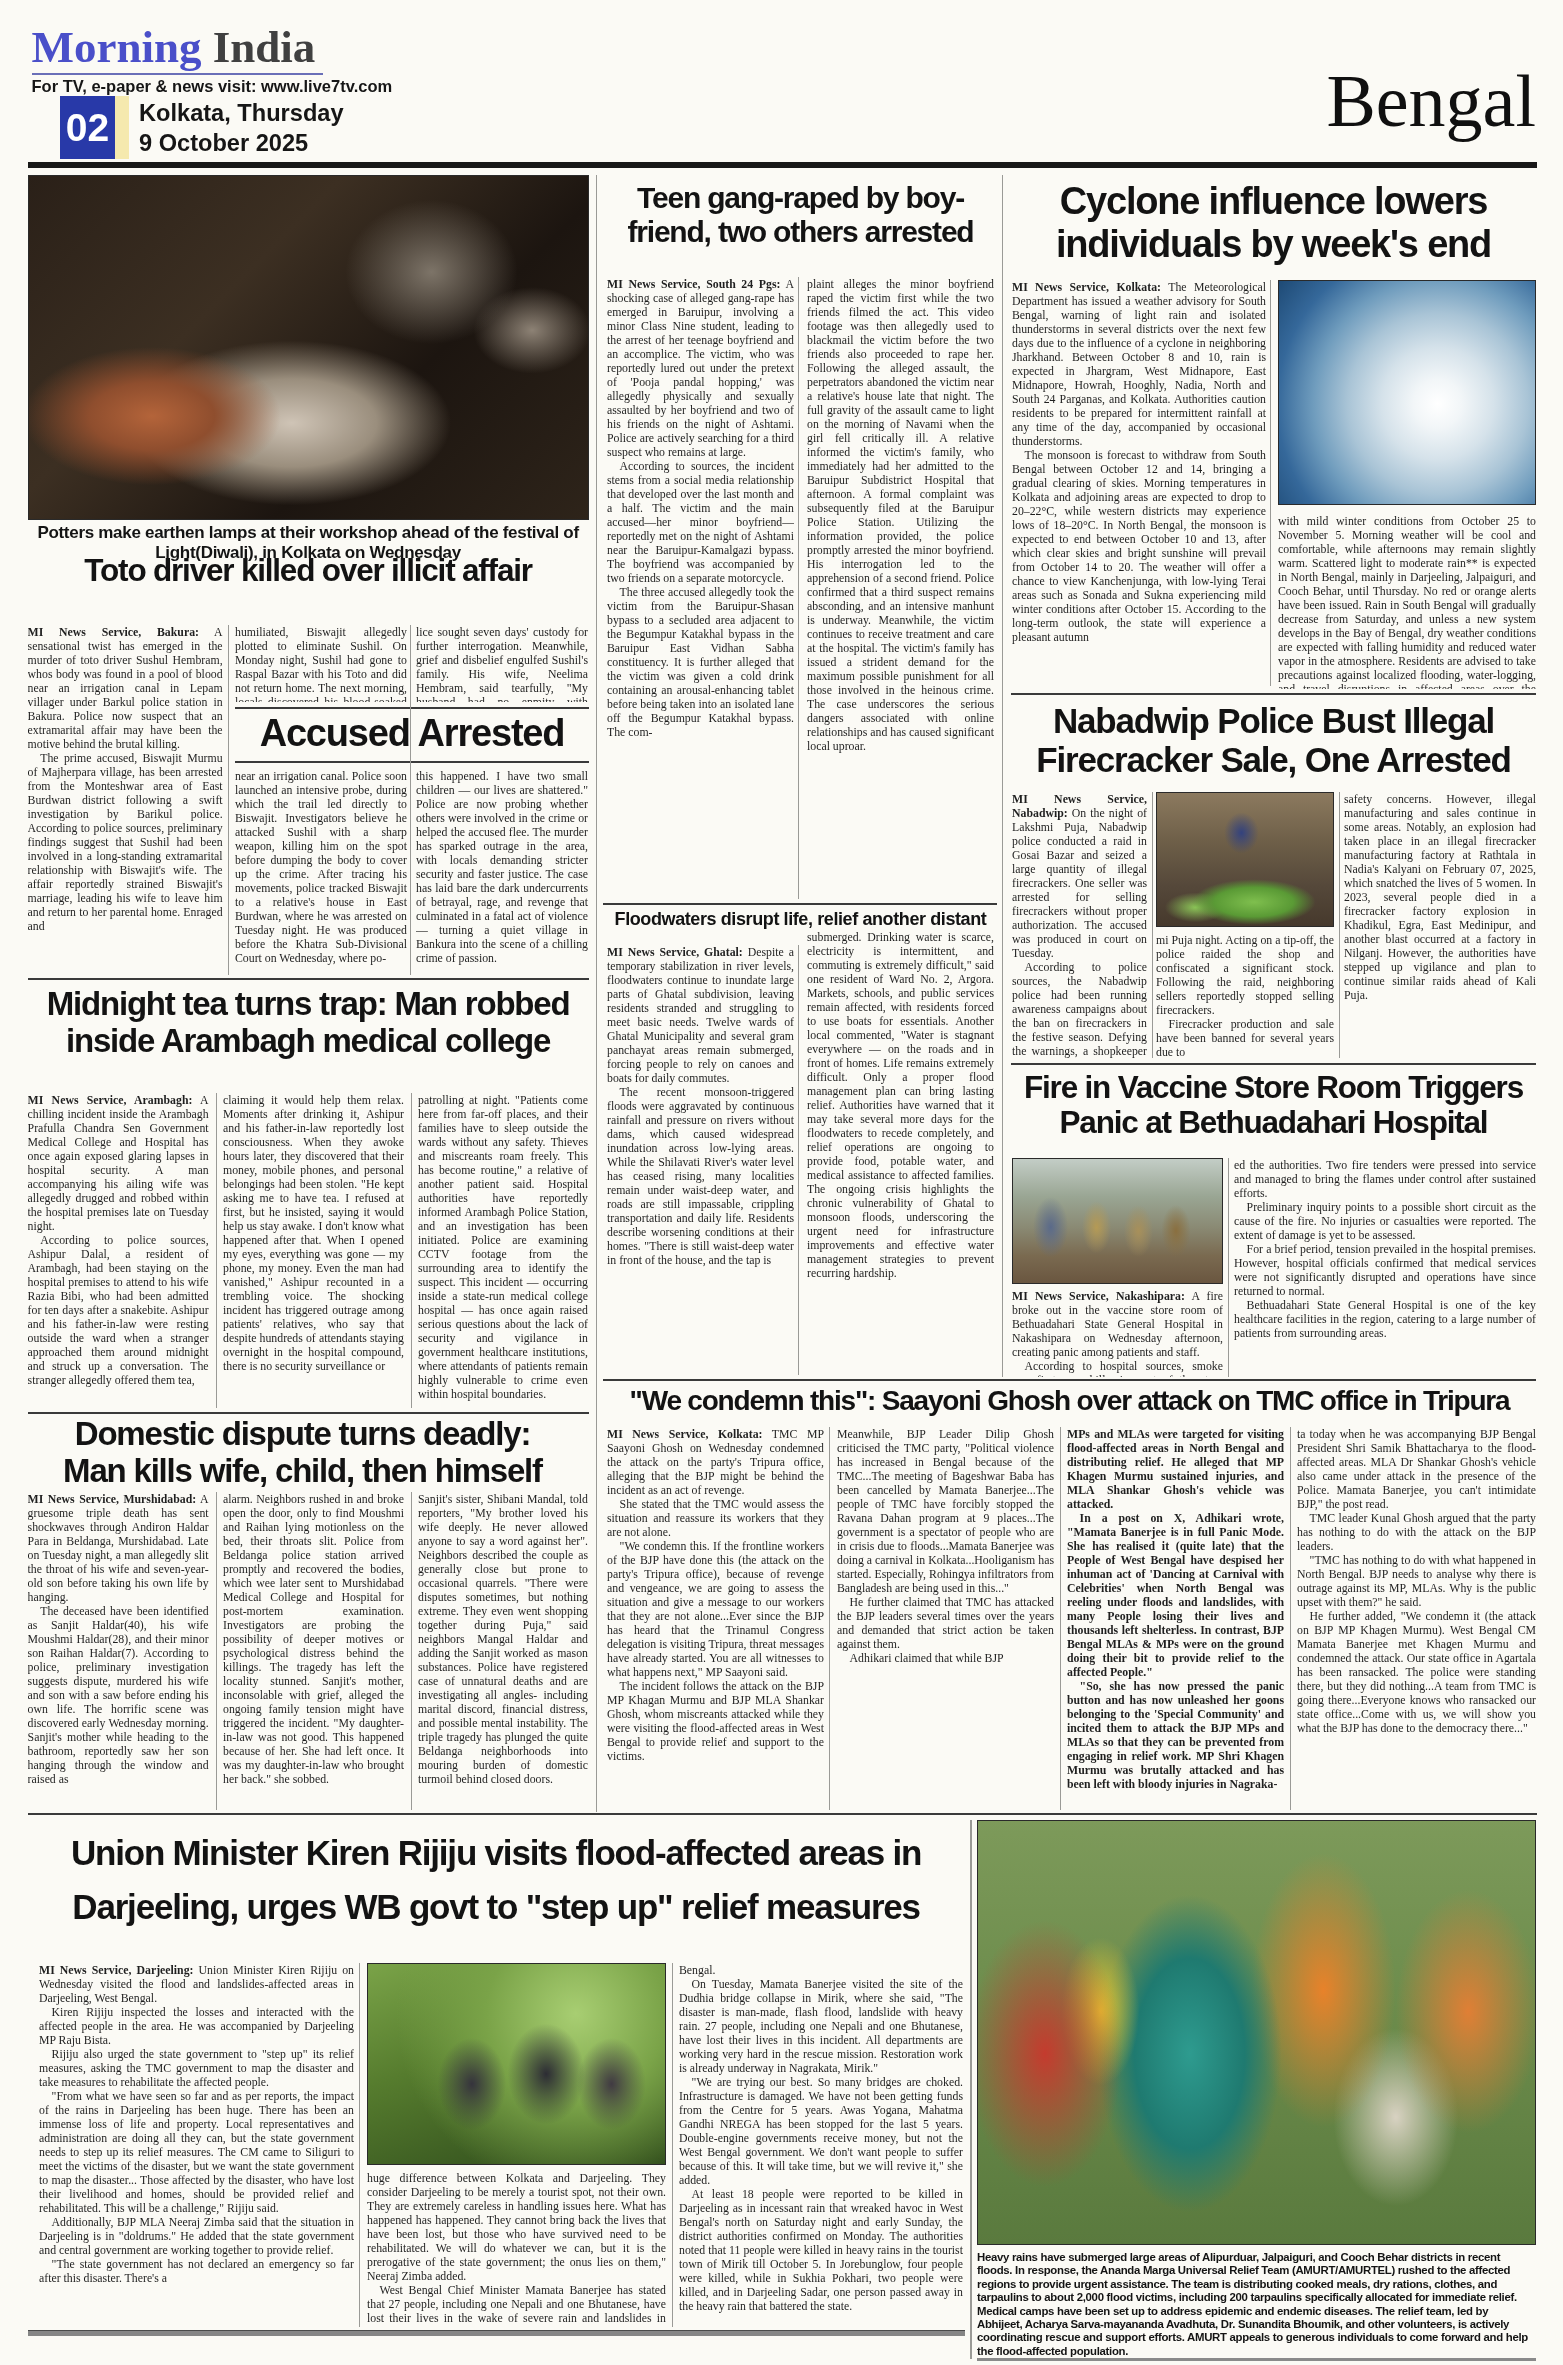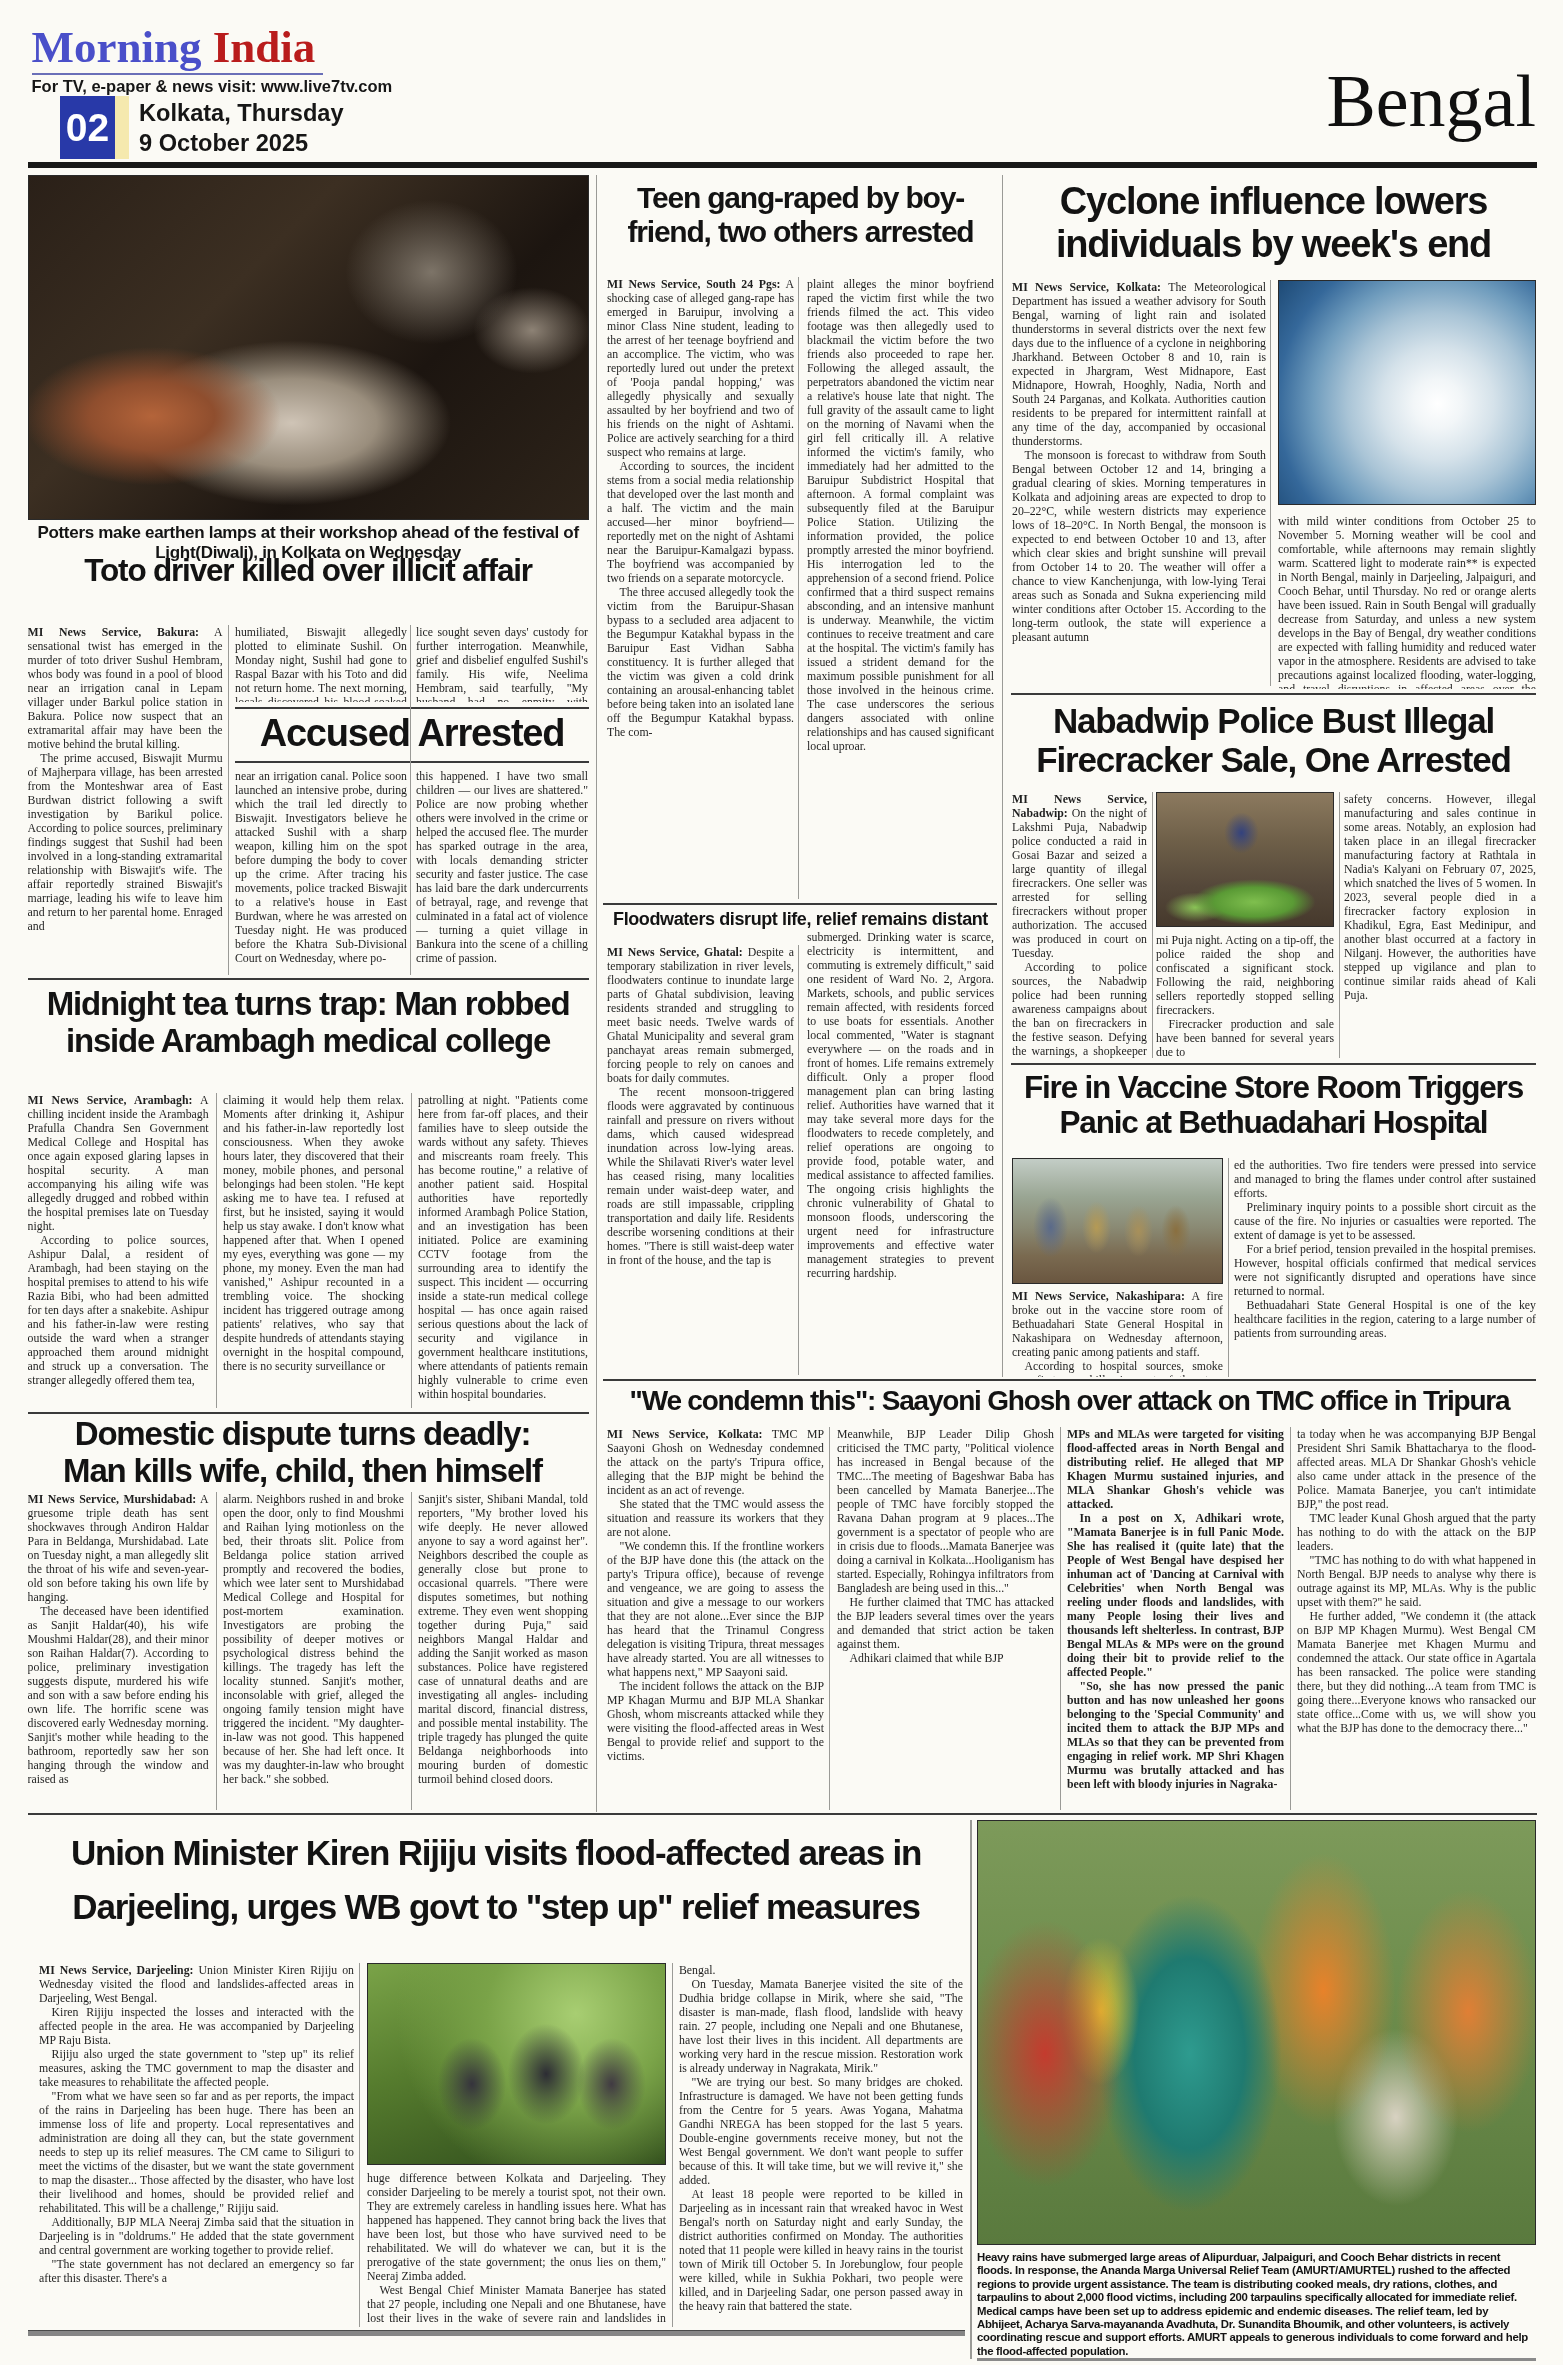--- a/index.html
+++ b/index.html
@@ -21,21 +21,21 @@
   .brand{font-weight:bold;font-family:"Liberation Serif",serif;font-size:45px;letter-spacing:0;}
   .section-title{font-family:"Liberation Serif",serif;font-size:74px;line-height:.95;text-align:right;color:#101010;}
   .hdr-sans{font-family:"Liberation Sans",sans-serif;font-weight:bold;color:#161616;}
 </style>
 </head>
 <body>
 
 <div id="page">
 
   <div class="abs brand" style="left:31.5px;top:20.5px;width:291px;height:52px;border-bottom:2.4px solid #6a6fb8;">
-    <span style="color:#4a4fc9;">Morning </span><span style="color:#b91c1c;">India</span>
+    <span style="color:#4a4fc9;">Morning </span><span style="color:#404040;">India</span>
   </div>
   <div class="abs hdr-sans" style="left:31.5px;top:77px;width:504px;font-size:16.5px;">For TV, e-paper &amp; news visit: www.live7tv.com</div>
   <div class="abs" style="left:60px;top:96px;width:55px;height:63px;background:#2839a8;color:#fff;
        font-family:'Liberation Sans',sans-serif;font-weight:bold;font-size:39px;text-align:center;line-height:63px;">02</div>
   <div class="abs" style="left:115px;top:96px;width:14px;height:63px;background:#f5e9ae;"></div>
   <div class="abs hdr-sans" style="left:139px;top:98px;width:284px;font-size:23.6px;line-height:30px;">
     <div>Kolkata, Thursday</div>
     <div>9 October 2025</div>
   </div>
   <div class="abs section-title" style="left:1158px;top:66px;width:378px;height:79px;">Bengal</div>
@@ -158,21 +158,21 @@
   <div class="abs col cont" style="left:1234px;top:1158px;width:302px;height:219px;">
     <div class="paras">
         <p class="para">ed the authorities. Two fire tenders were pressed into service and managed to bring the flames under control after sustained efforts.</p>
         <p class="para">Preliminary inquiry points to a possible short circuit as the cause of the fire. No injuries or casualties were reported. The extent of damage is yet to be assessed.</p>
         <p class="para">For a brief period, tension prevailed in the hospital premises. However, hospital officials confirmed that medical services were not significantly disrupted and operations have since returned to normal.</p>
         <p class="para">Bethuadahari State General Hospital is one of the key healthcare facilities in the region, catering to a large number of patients from surrounding areas.</p>
       </div>
   </div>
 
   <div class="abs hrule" style="left:603px;top:903px;width:394px;height:1.6px;"></div>
-  <h2 class="abs headline" style="left:605px;top:909px;width:391px;font-size:18px;letter-spacing:-0.4px;">Floodwaters disrupt life, relief remains distant</h2>
+  <h2 class="abs headline" style="left:605px;top:909px;width:391px;font-size:18px;letter-spacing:-0.4px;">Floodwaters disrupt life, relief another distant</h2>
   <div class="abs col" style="left:607px;top:945px;width:187px;height:430px;">
     <p class="para lead"><b class="dateline">MI News Service, Ghatal:</b> <span>Despite a temporary stabilization in river levels, floodwaters continue to inundate large parts of Ghatal subdivision, leaving residents stranded and struggling to meet basic needs. Twelve wards of Ghatal Municipality and several gram panchayat areas remain submerged, forcing people to rely on canoes and boats for daily commutes.</span></p>
     <div class="paras">
         <p class="para">The recent monsoon-triggered floods were aggravated by continuous rainfall and pressure on rivers without dams, which caused widespread inundation across low-lying areas. While the Shilavati River's water level has ceased rising, many localities remain under waist-deep water, and roads are still impassable, crippling transportation and daily life. Residents describe worsening conditions at their homes. "There is still waist-deep water in front of the house, and the tap is</p>
       </div>
   </div>
   <div class="abs col cont" style="left:807px;top:930px;width:187px;height:430px;">
     <div class="paras">
         <p class="para">submerged. Drinking water is scarce, electricity is intermittent, and commuting is extremely difficult," said one resident of Ward No. 2, Argora. Markets, schools, and public services remain affected, with residents forced to use boats for essentials. Another local commented, "Water is stagnant everywhere — on the roads and in front of homes. Life remains extremely difficult. Only a proper flood management plan can bring lasting relief. Authorities have warned that it may take several more days for the floodwaters to recede completely, and relief operations are ongoing to provide food, potable water, and medical assistance to affected families. The ongoing crisis highlights the chronic vulnerability of Ghatal to monsoon floods, underscoring the urgent need for infrastructure improvements and effective water management strategies to prevent recurring hardship.</p>
       </div>

